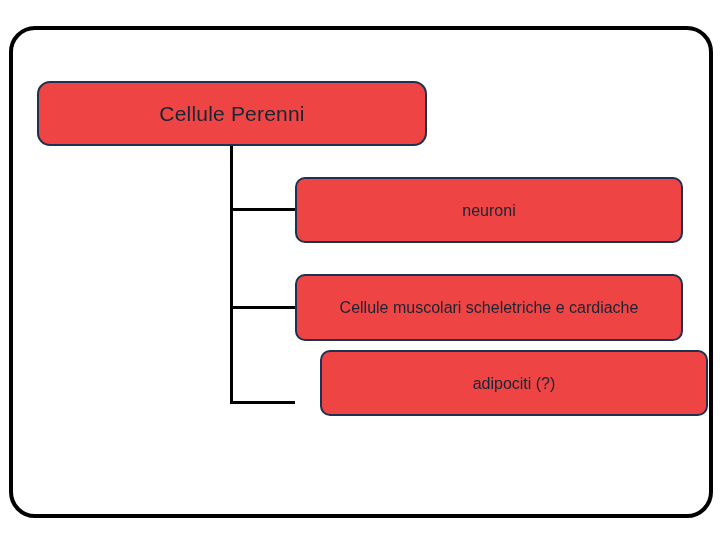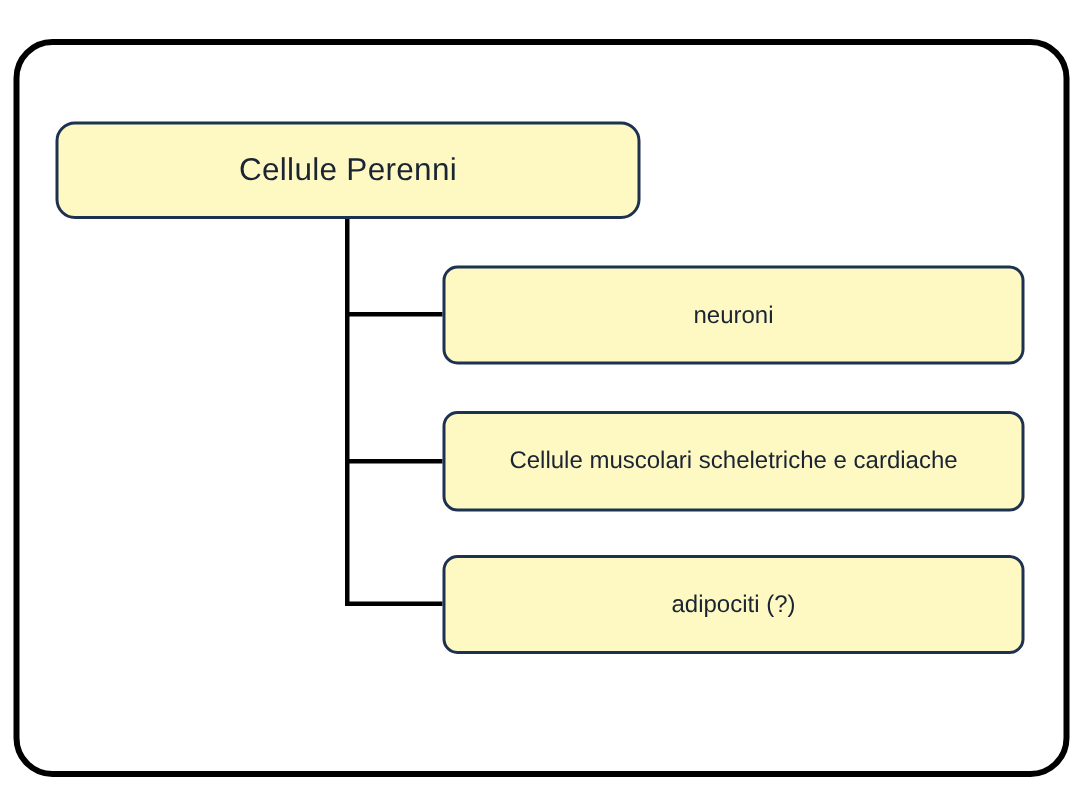--- a/index.html
+++ b/index.html
@@ -22,21 +22,21 @@
     top: 26px;
     width: 696px;
     height: 484px;
     border: 4px solid #000000;
     border-radius: 26px;
     box-sizing: content-box;
   }
   
   .node {
     position: absolute;
-    background: #fef9c3;
+    background: #ef4444;
     border: 2px solid #1d3150;
     box-sizing: border-box;
     display: flex;
     align-items: center;
     justify-content: center;
     text-align: center;
     color: #1a2433;
   }
   .node-root {
     left: 37px;
@@ -59,21 +59,21 @@
   }
   .node-child {
     left: 295px;
     width: 388px;
     border-radius: 10px;
     font-size: 16px;
     line-height: 19px;
   }
   .node-child.c0 { top: 177px; height: 66px; }
   .node-child.c1 { top: 274px; height: 67px; }
-  .node-child.c2 { top: 370px; height: 66px; }
+  .node-child.c2 { top: 350px; height: 66px; margin-left: 25px; }
   
   .trunk {
     position: absolute;
     left: 230px;
     top: 146px;
     width: 3px;
     height: 258px;
     background: #000000;
   }
   .branch {

